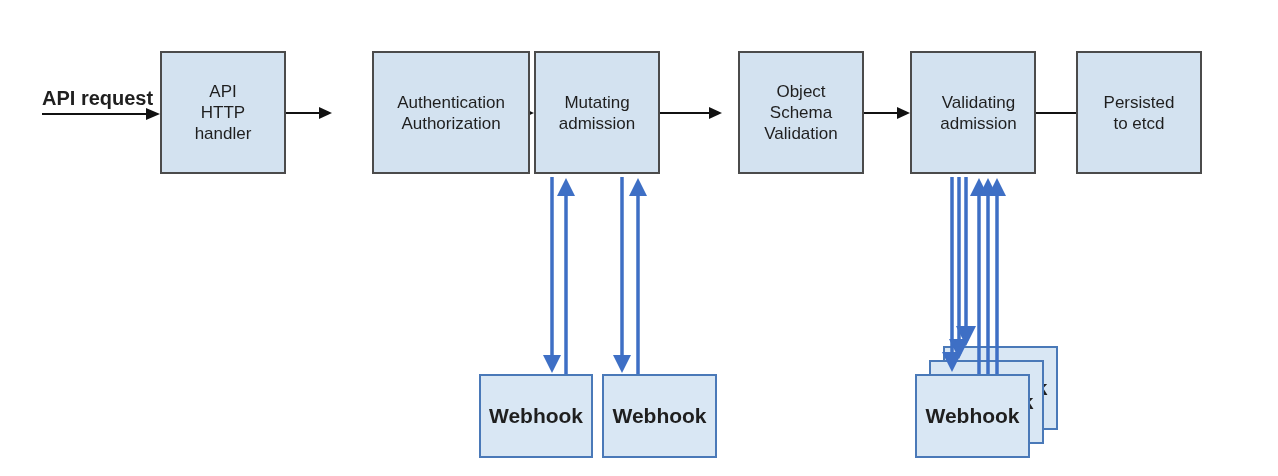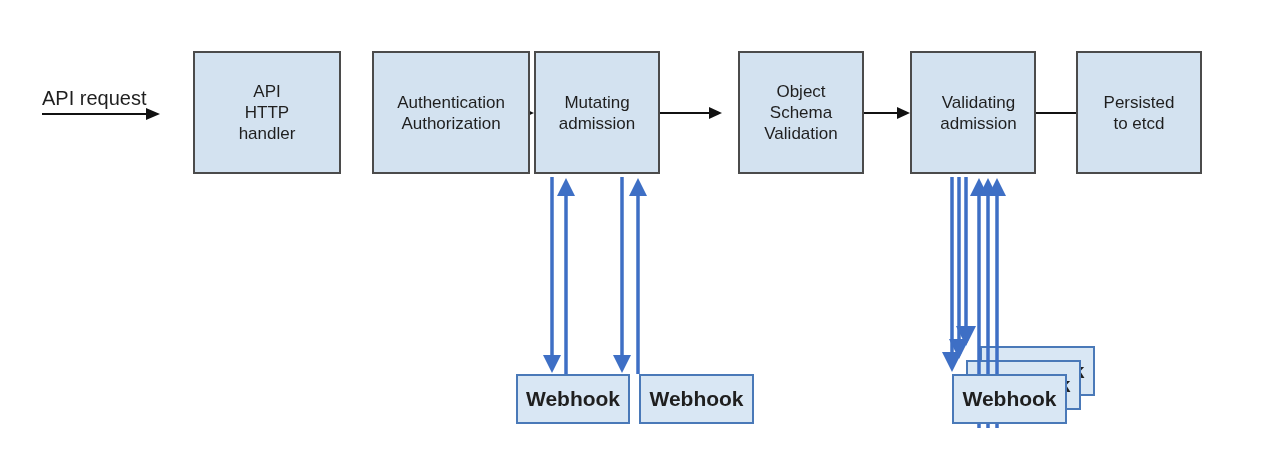--- a/index.html
+++ b/index.html
@@ -36,54 +36,54 @@
     border: 2px solid var(--box-border);
     display: flex;
     align-items: center;
     justify-content: center;
     text-align: center;
     white-space: pre-line;
     font-size: 17px;
     line-height: 21px;
     color: var(--text);
   }
-  #fb0 { left: 160px; width: 148px; margin-left: 33px; }
+  #fb0 { left: 160px; width: 126px; }
   #fb1 { left: 332px; width: 158px; margin-left: 40px; }
   #fb2 { left: 534px; width: 126px; }
   #fb3 { left: 722px; width: 126px; margin-left: 16px; }
   #fb4 { left: 910px; width: 126px; padding-left: 11px; }
   #fb5 { left: 1076px; width: 126px; }
   .webhook-box {
     position: absolute;
     width: 115px;
-    height: 50px;
+    height: 84px;
     box-sizing: border-box;
     background: var(--webhook-fill);
     border: 2px solid var(--webhook-border);
     display: flex;
     align-items: center;
     justify-content: center;
     font-size: 21px;
     font-weight: 600;
     color: var(--text);
     white-space: nowrap;
-    margin-left: 37px;
   }
   #whm1 { left: 479px; top: 374px; width: 114px; }
   #whm2 { left: 602px; top: 374px; }
   #whv-back  { left: 943px; top: 346px; }
   #whv-mid   { left: 929px; top: 360px; }
   #whv-front { left: 915px; top: 374px; }
   .api-request-label {
     position: absolute;
     left: 42px;
     top: 87px;
     font-size: 20px;
     color: var(--text);
     white-space: nowrap;
+    font-weight: bold;
   }
   .blk-line { stroke: var(--arrow-black); stroke-width: 2; }
   .blk-head { fill: var(--arrow-black); }
   .blu-line { stroke: var(--arrow-blue); stroke-width: 3.5; }
   .blu-head { fill: var(--arrow-blue); }
 </style>
 </head>
 <body>
 
 <div class="stage">

